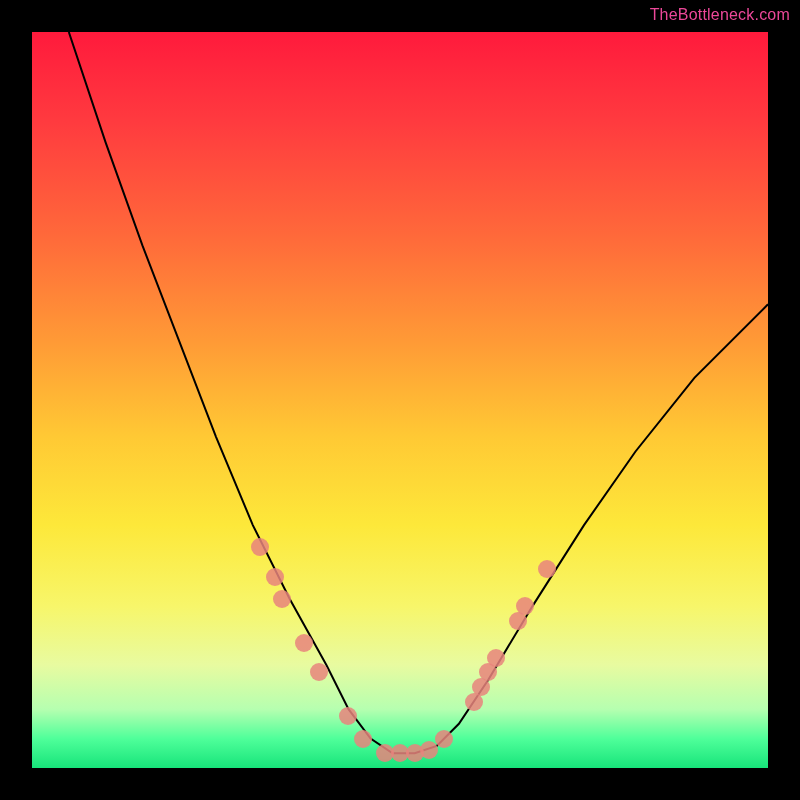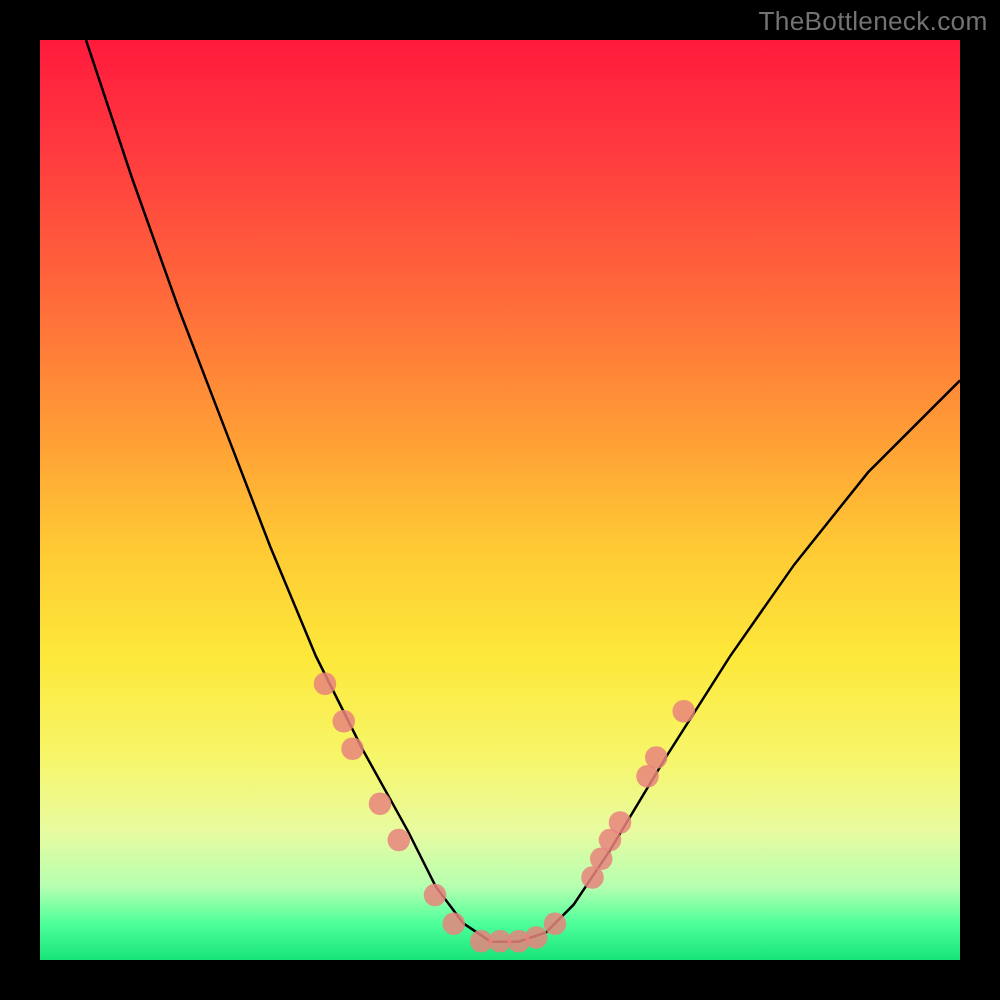--- a/index.html
+++ b/index.html
@@ -46,22 +46,22 @@
       #e8fba0 86%,
       #b6ffb0 92%,
       #4fff9a 96%,
       #17e47a 100%
     );
   }
   .watermark {
     position: absolute;
     top: 6px;
     right: 10px;
-    color: #737373;
-    font-size: 21px;
+    color: #ec4899;
+    font-size: 16px;
     font-weight: 500;
     letter-spacing: 0.2px;
     user-select: none;
   }
   .curve-svg {
     position: absolute;
     left: 0;
     top: 0;
     width: 100%;
     height: 100%;

